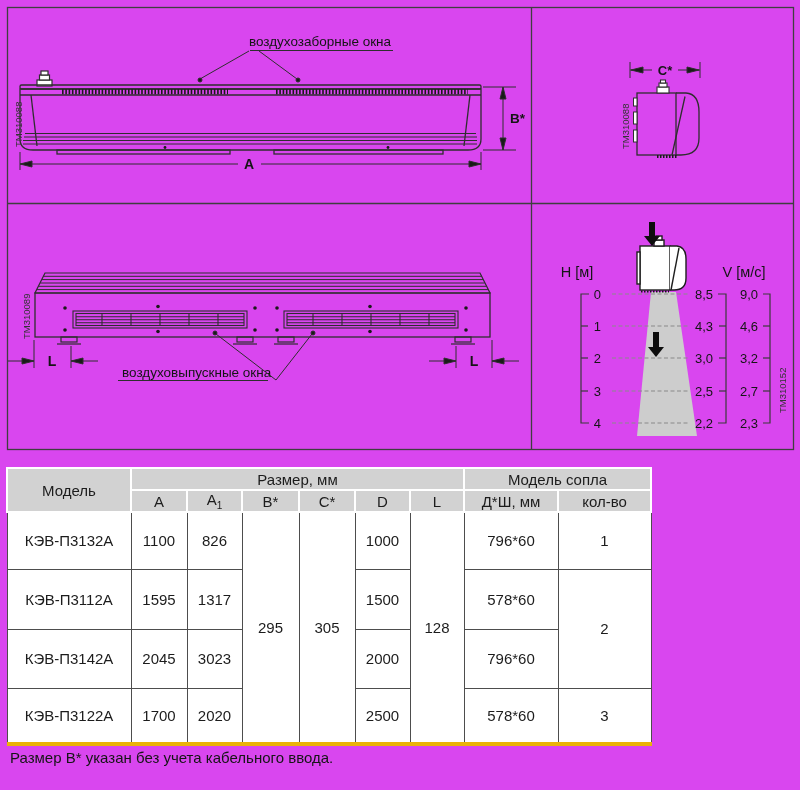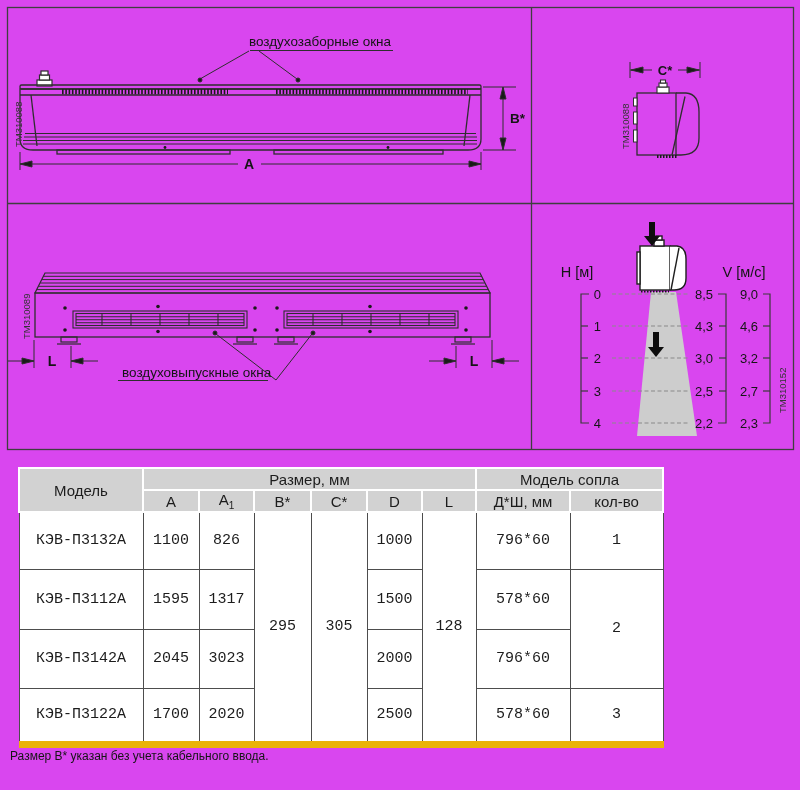--- a/index.html
+++ b/index.html
@@ -1,28 +1,28 @@
 <!DOCTYPE html>
 <html><head>
 <meta charset="utf-8">
 <style>
   html,body{margin:0;padding:0;background:#fff;}
   #page{position:relative;width:800px;height:790px;background:#d946ef;
         font-family:"Liberation Sans",sans-serif;color:#1c1c1c;overflow:hidden;}
   #drawing-svg{position:absolute;left:0;top:0;}
   
-  #spec-table{position:absolute;left:18px;top:467px;border-collapse:collapse;
+  #spec-table{position:absolute;left:6px;top:467px;border-collapse:collapse;
               table-layout:fixed;font-size:15px;color:#1c1c1c;}
   #spec-table th{background:#d2d2d2;border:2px solid #fff;font-weight:normal;
                  padding:0;text-align:center;}
   #spec-table td{border:1px solid #4d4d4d;padding:0;text-align:center;
-                 vertical-align:middle;background:#fff;font-family:Liberation Mono, monospace;}
-  #spec-table td.bb{border-bottom:7px solid #eab308;}
+                 vertical-align:middle;background:#fff;}
+  #spec-table td.bb{border-bottom:4px solid #eab308;}
   #spec-table sub{font-size:10px;}
-  .note{position:absolute;left:10px;font-size:12px;color:#151515;}
+  .note{position:absolute;left:10px;font-size:15px;color:#151515;}
   .svgtext{font-family:"Liberation Sans",sans-serif;}
 </style>
 </head>
 <body>
 
 <div id="page">
 
 <svg id="drawing-svg" width="800" height="458" viewBox="0 0 800 458">
 
   <g stroke="#3f3f3f" stroke-width="1.3" fill="none">

